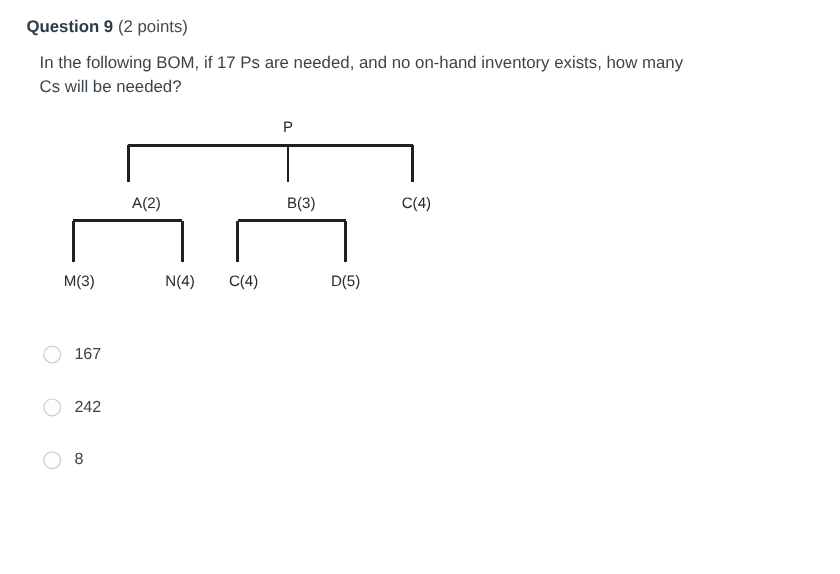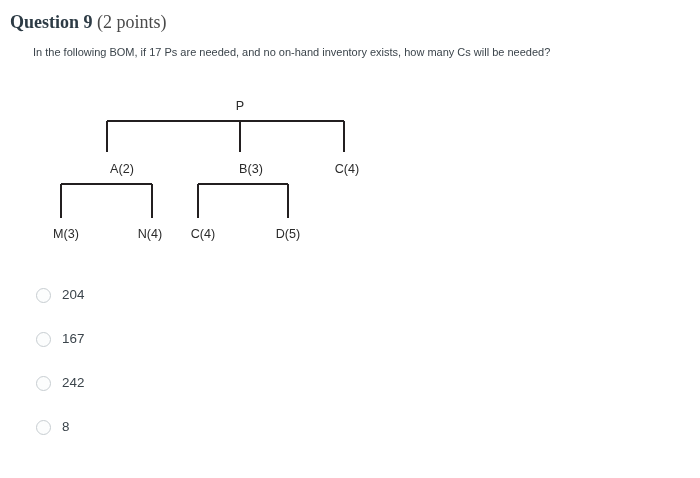--- a/index.html
+++ b/index.html
@@ -12,43 +12,42 @@
     height: 478px;
     position: relative;
     font-family: "Liberation Sans", sans-serif;
     color: #2d3b45;
     overflow: hidden;
   }
 
   
   #question-header {
     position: absolute;
-    left: 10px;
+    left: 22px;
     top: 13px;
-    font-size: 18px;
+    font-size: 14px;
     line-height: 18px;
     white-space: nowrap;
     color: #2d3b45;
-    font-family: Liberation Serif, serif;
   }
   #question-header .q-title {
     font-weight: bold;
   }
   #question-header .q-points {
     font-weight: normal;
     color: #4a4a4a;
   }
 
   
   #question-body {
     position: absolute;
     left: 33px;
     top: 43px;
     width: 545px;
-    font-size: 11px;
+    font-size: 14px;
     line-height: 19.5px;
     color: #3b444b;
   }
 
   
   #bom-diagram {
     position: absolute;
     left: 0;
     top: 95px;
     width: 420px;
@@ -129,24 +128,20 @@
     <text class="bom-label" x="66" y="143">M(3)</text>
     <text class="bom-label" x="150" y="143">N(4)</text>
     <text class="bom-label" x="203" y="143">C(4)</text>
     <text class="bom-label" x="288" y="143">D(5)</text>
   </svg>
 </div>
 
 <div id="answer-options">
   <div class="option-row">
     <span class="option-radio"></span>
-    <span class="option-label">204</span>
-  </div>
-  <div class="option-row">
-    <span class="option-radio"></span>
     <span class="option-label">167</span>
   </div>
   <div class="option-row">
     <span class="option-radio"></span>
     <span class="option-label">242</span>
   </div>
   <div class="option-row">
     <span class="option-radio"></span>
     <span class="option-label">8</span>
   </div>

